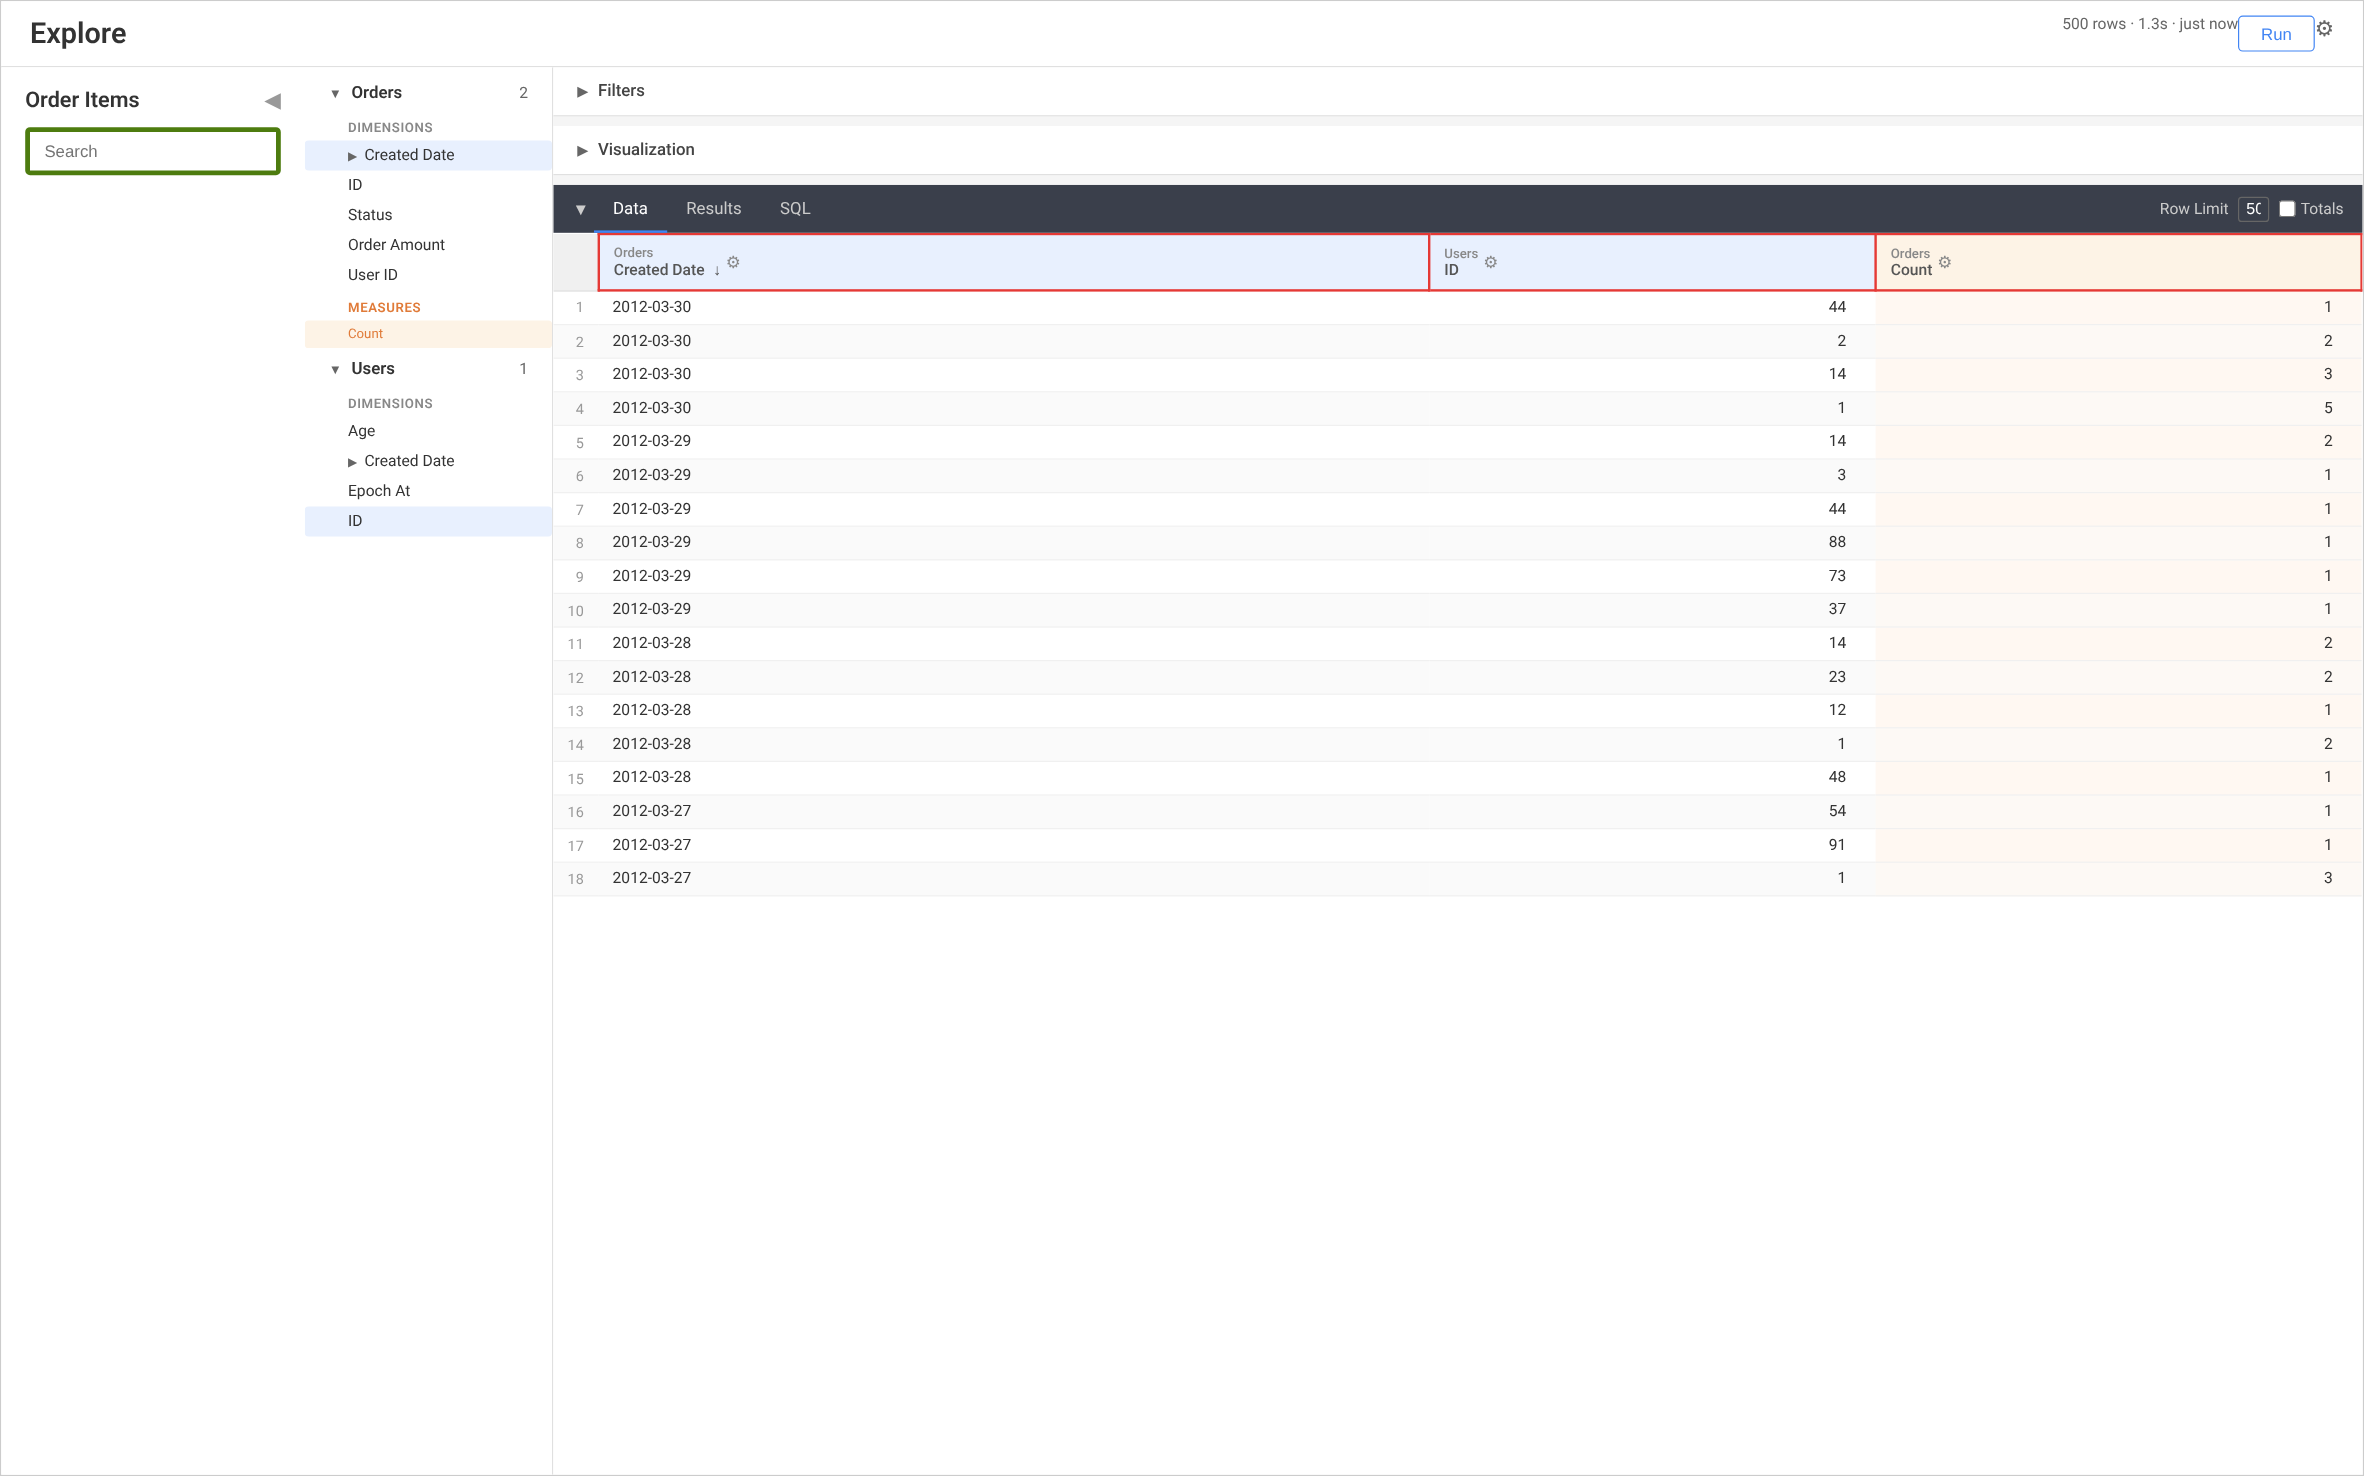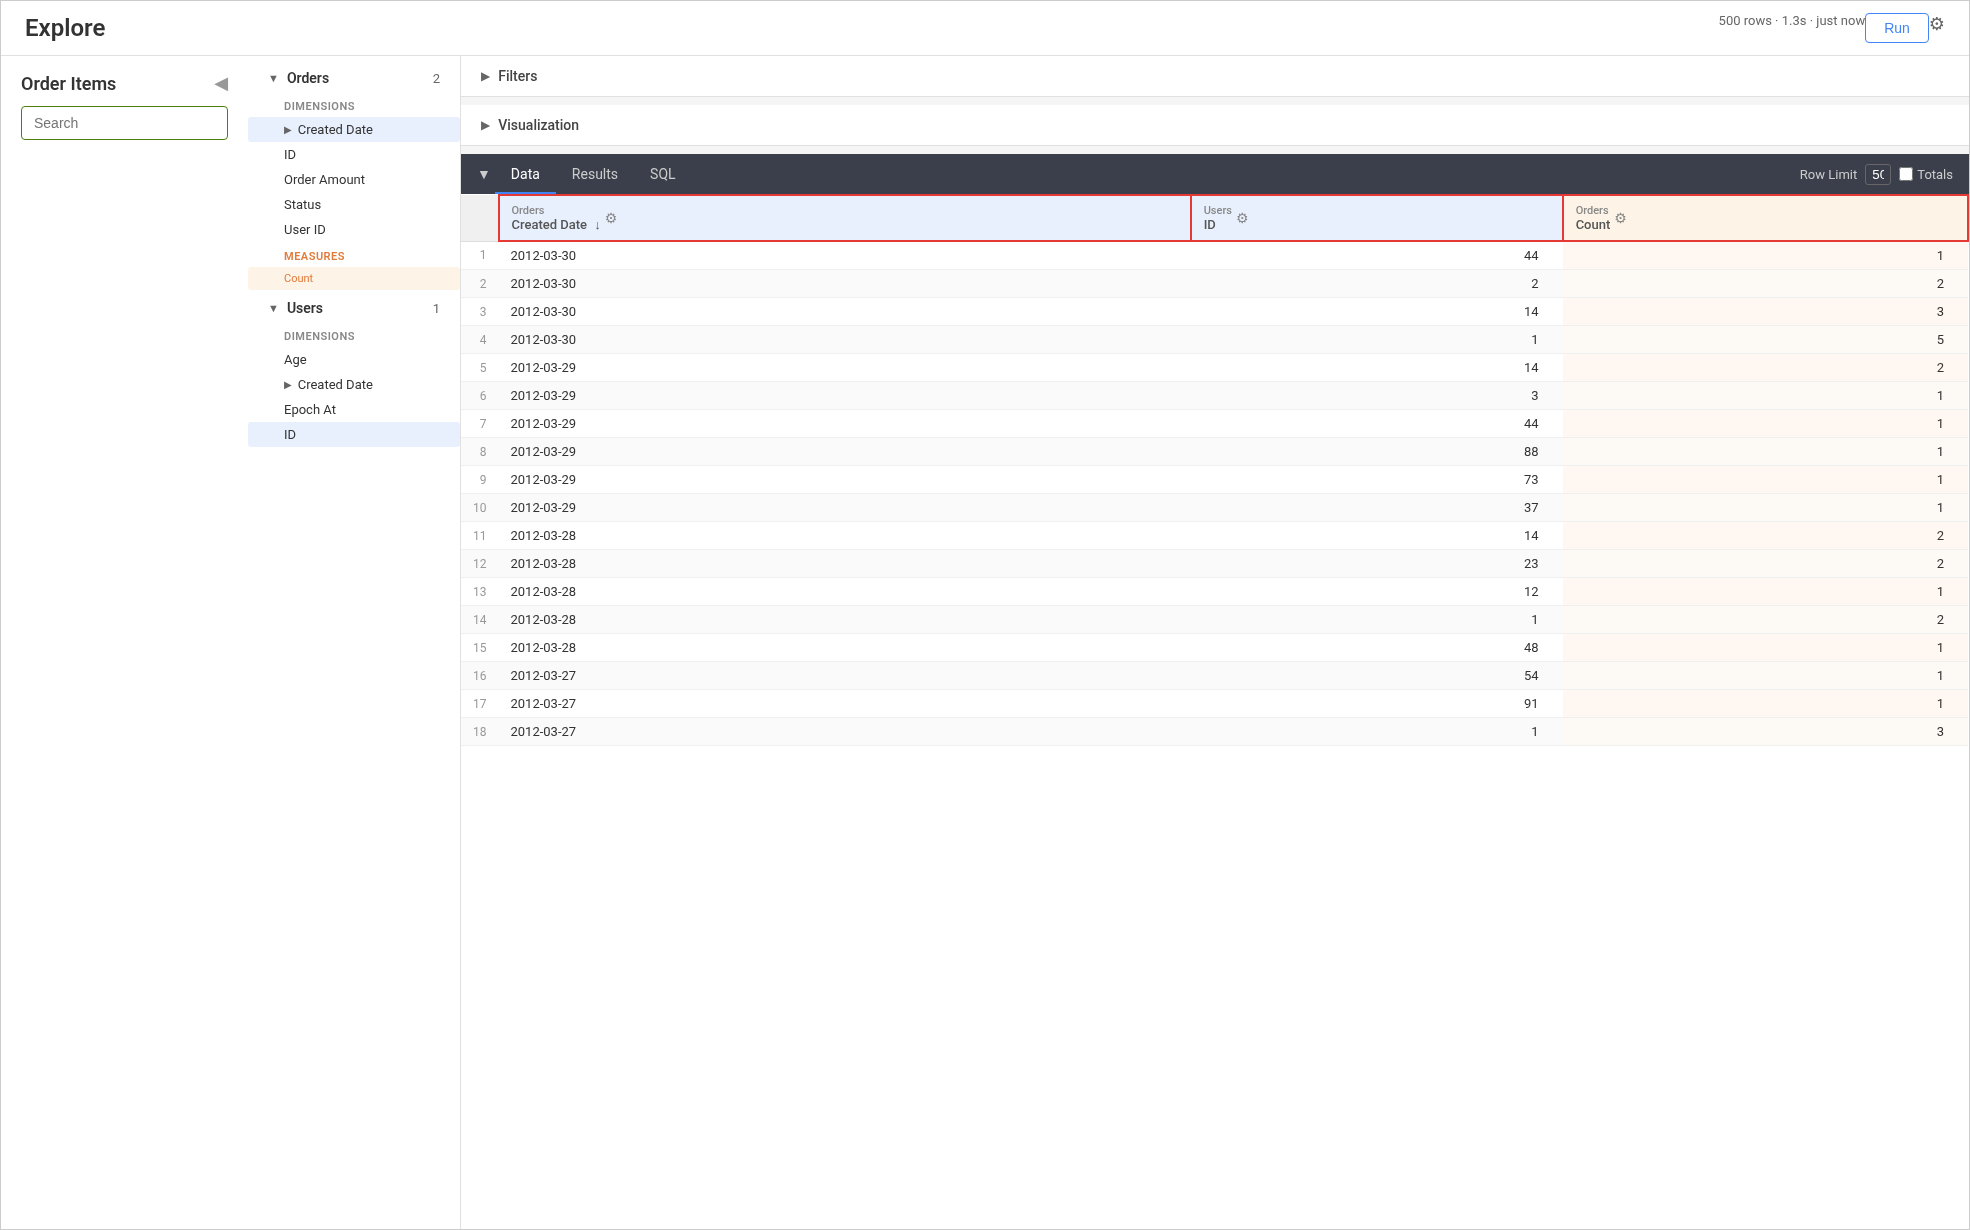--- a/index.html
+++ b/index.html
@@ -17,21 +17,21 @@
 
     
     .main-layout { display: flex; flex: 1; overflow: hidden; }
 
     
     .sidebar { width: 460px; min-width: 460px; border-right: 1px solid #e0e0e0; background: #fff; display: flex; flex-direction: row; overflow: hidden; }
     .sidebar-header { padding: 16px 20px 0; }
     .sidebar-title-row { display: flex; align-items: center; justify-content: space-between; margin-bottom: 12px; }
     .sidebar-title { font-size: 18px; font-weight: 600; }
     .collapse-btn { background: none; border: none; cursor: pointer; color: #999; font-size: 18px; }
-    .search-input { width: 100%; padding: 8px 12px; border: 1px solid #4d7c0f; border-radius: 4px; font-size: 14px; color: #333; outline: none; }
+    .search-input { width: 100%; padding: 8px 12px; border: 4px solid #4d7c0f; border-radius: 4px; font-size: 14px; color: #333; outline: none; }
     .tabs-row { display: flex; border-bottom: 2px solid #e0e0e0; margin-top: 12px; }
     .tab { flex: 1; text-align: center; padding: 8px 0; cursor: pointer; font-size: 14px; color: #666; position: relative; }
     .tab.active { color: #333; font-weight: 500; }
     .tab.active::after { content: ''; position: absolute; bottom: -2px; left: 0; right: 0; height: 2px; background: #4285f4; }
     .sidebar-content { flex: 1; overflow-y: auto; padding: 8px 0; }
 
     
     .field-group { margin-bottom: 4px; }
     .group-header { display: flex; align-items: center; justify-content: space-between; padding: 6px 20px; cursor: pointer; }
     .group-header-left { display: flex; align-items: center; gap: 8px; font-size: 14px; font-weight: 600; }
@@ -124,24 +124,24 @@
           </div>
           <div class="section-label">DIMENSIONS</div>
           <div class="field-item highlighted">
             <span class="field-chevron">▶</span>
             <span>Created Date</span>
           </div>
           <div class="field-item">
             <span>ID</span>
           </div>
           <div class="field-item">
+            <span>Status</span>
+          </div>
+          <div class="field-item">
             <span>Order Amount</span>
-          </div>
-          <div class="field-item">
-            <span>Status</span>
           </div>
           <div class="field-item">
             <span>User ID</span>
           </div>
           <div class="section-label measure-label">MEASURES</div>
           <div class="field-item measure-highlighted">
             <span class="measure-label">Count</span>
           </div>
         </div>
 

